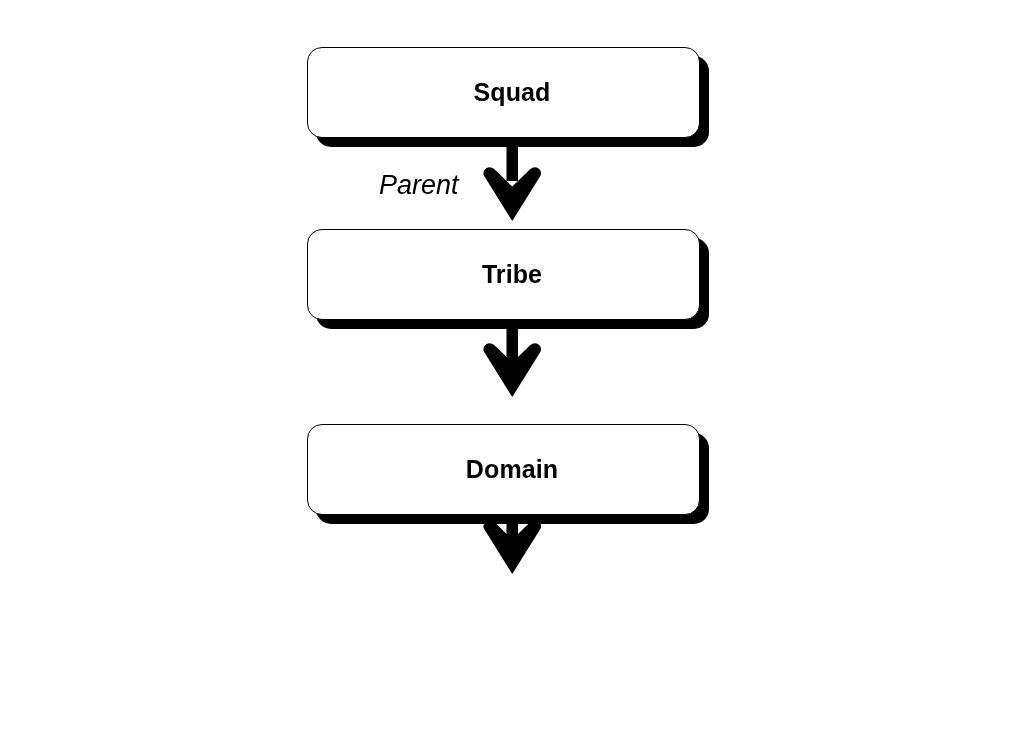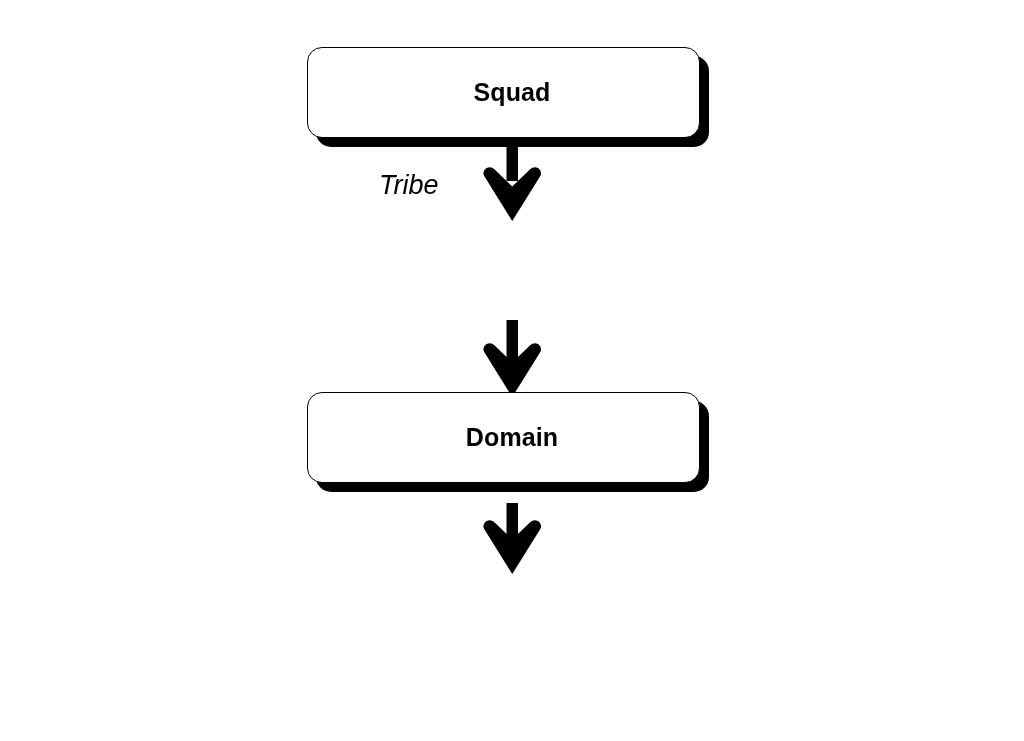--- a/index.html
+++ b/index.html
@@ -130,31 +130,37 @@
                Q 481.5 524.5 486.2 521.3
                Q 490.4 518.6 494.4 522.2
                L 512.25 539.5
                L 530.1 522.2
                Q 534.1 518.6 538.3 521.3
                Q 543.0 524.5 540.0 529.5
                Z" fill="#000000"></path>
     </g>
   </svg>
 
-  <div class="edge-label" style="left:379px; top:172px;">Tribe</div>
+  <div class="edge-label" style="left:379px; top:172px;">Parent</div>
 
   <div class="node" style="left:307px; top:47px;">
     <div class="node-shadow"></div>
     <div class="node-body">
       <span class="node-label">Squad</span>
     </div>
   </div>
 
+  <div class="node" style="left:307px; top:229px;">
+    <div class="node-shadow"></div>
+    <div class="node-body">
+      <span class="node-label">Tribe</span>
+    </div>
+  </div>
 
-  <div class="node" style="left:307px; top:392px;padding-left:44px;">
+  <div class="node" style="left:307px; top:424px;padding-left:44px;">
     <div class="node-shadow"></div>
     <div class="node-body">
       <span class="node-label">Domain</span>
     </div>
   </div>
 
 
 </div>
 
 </body></html>

